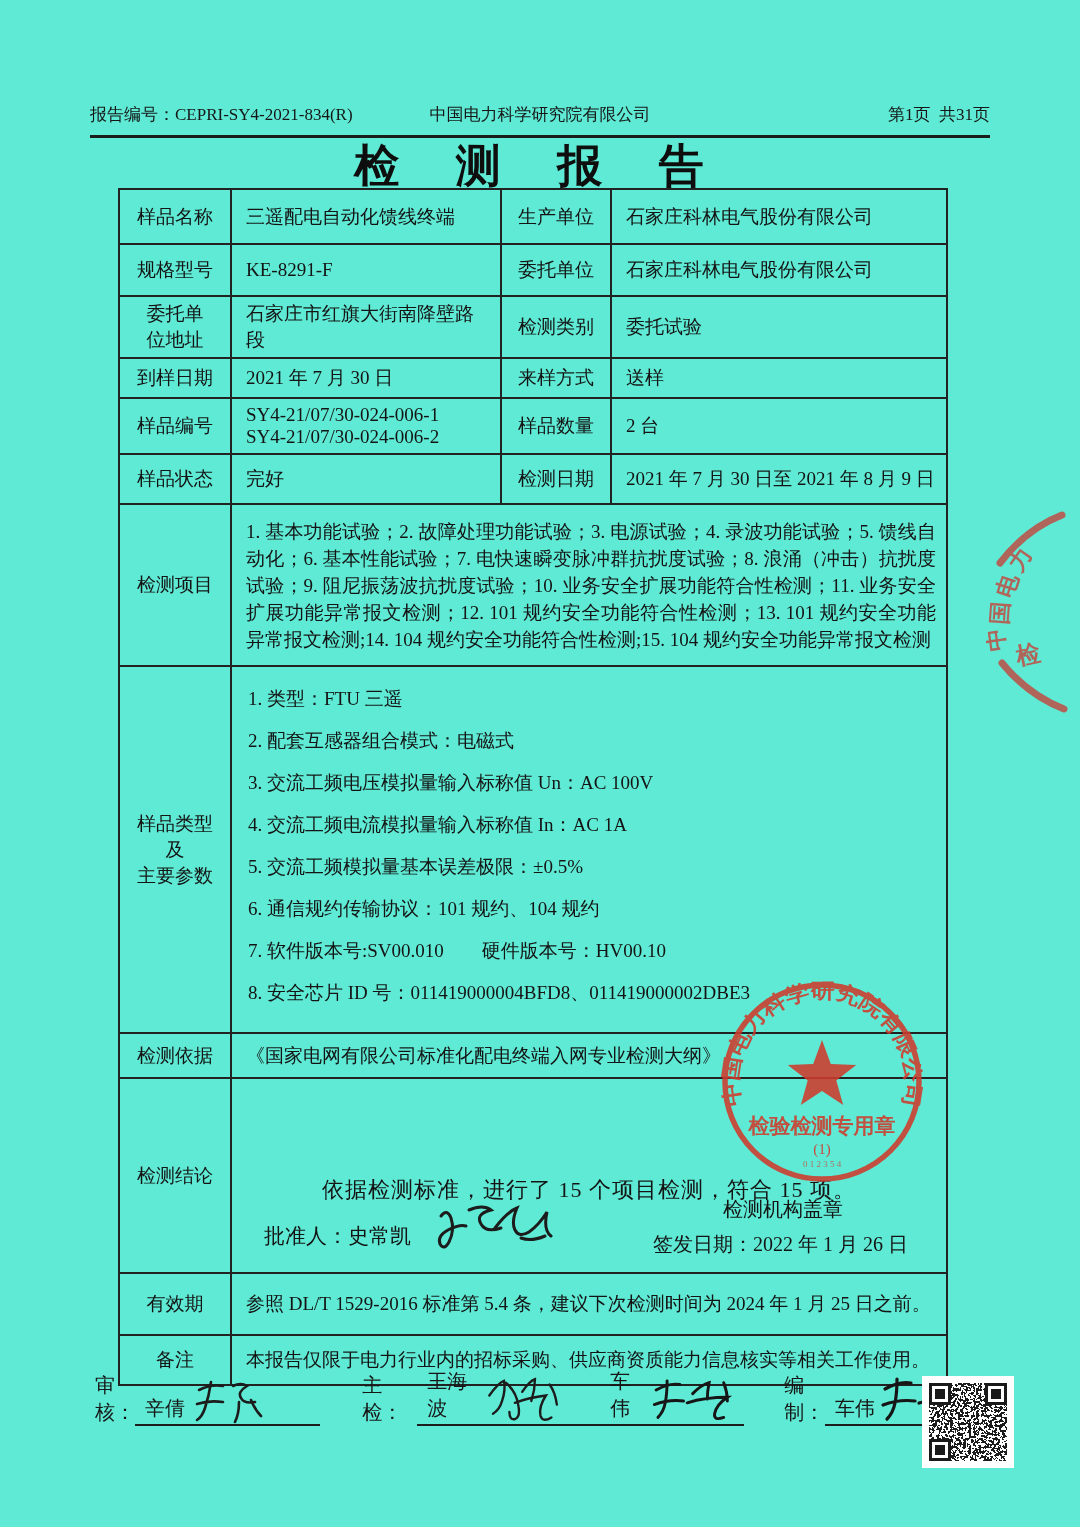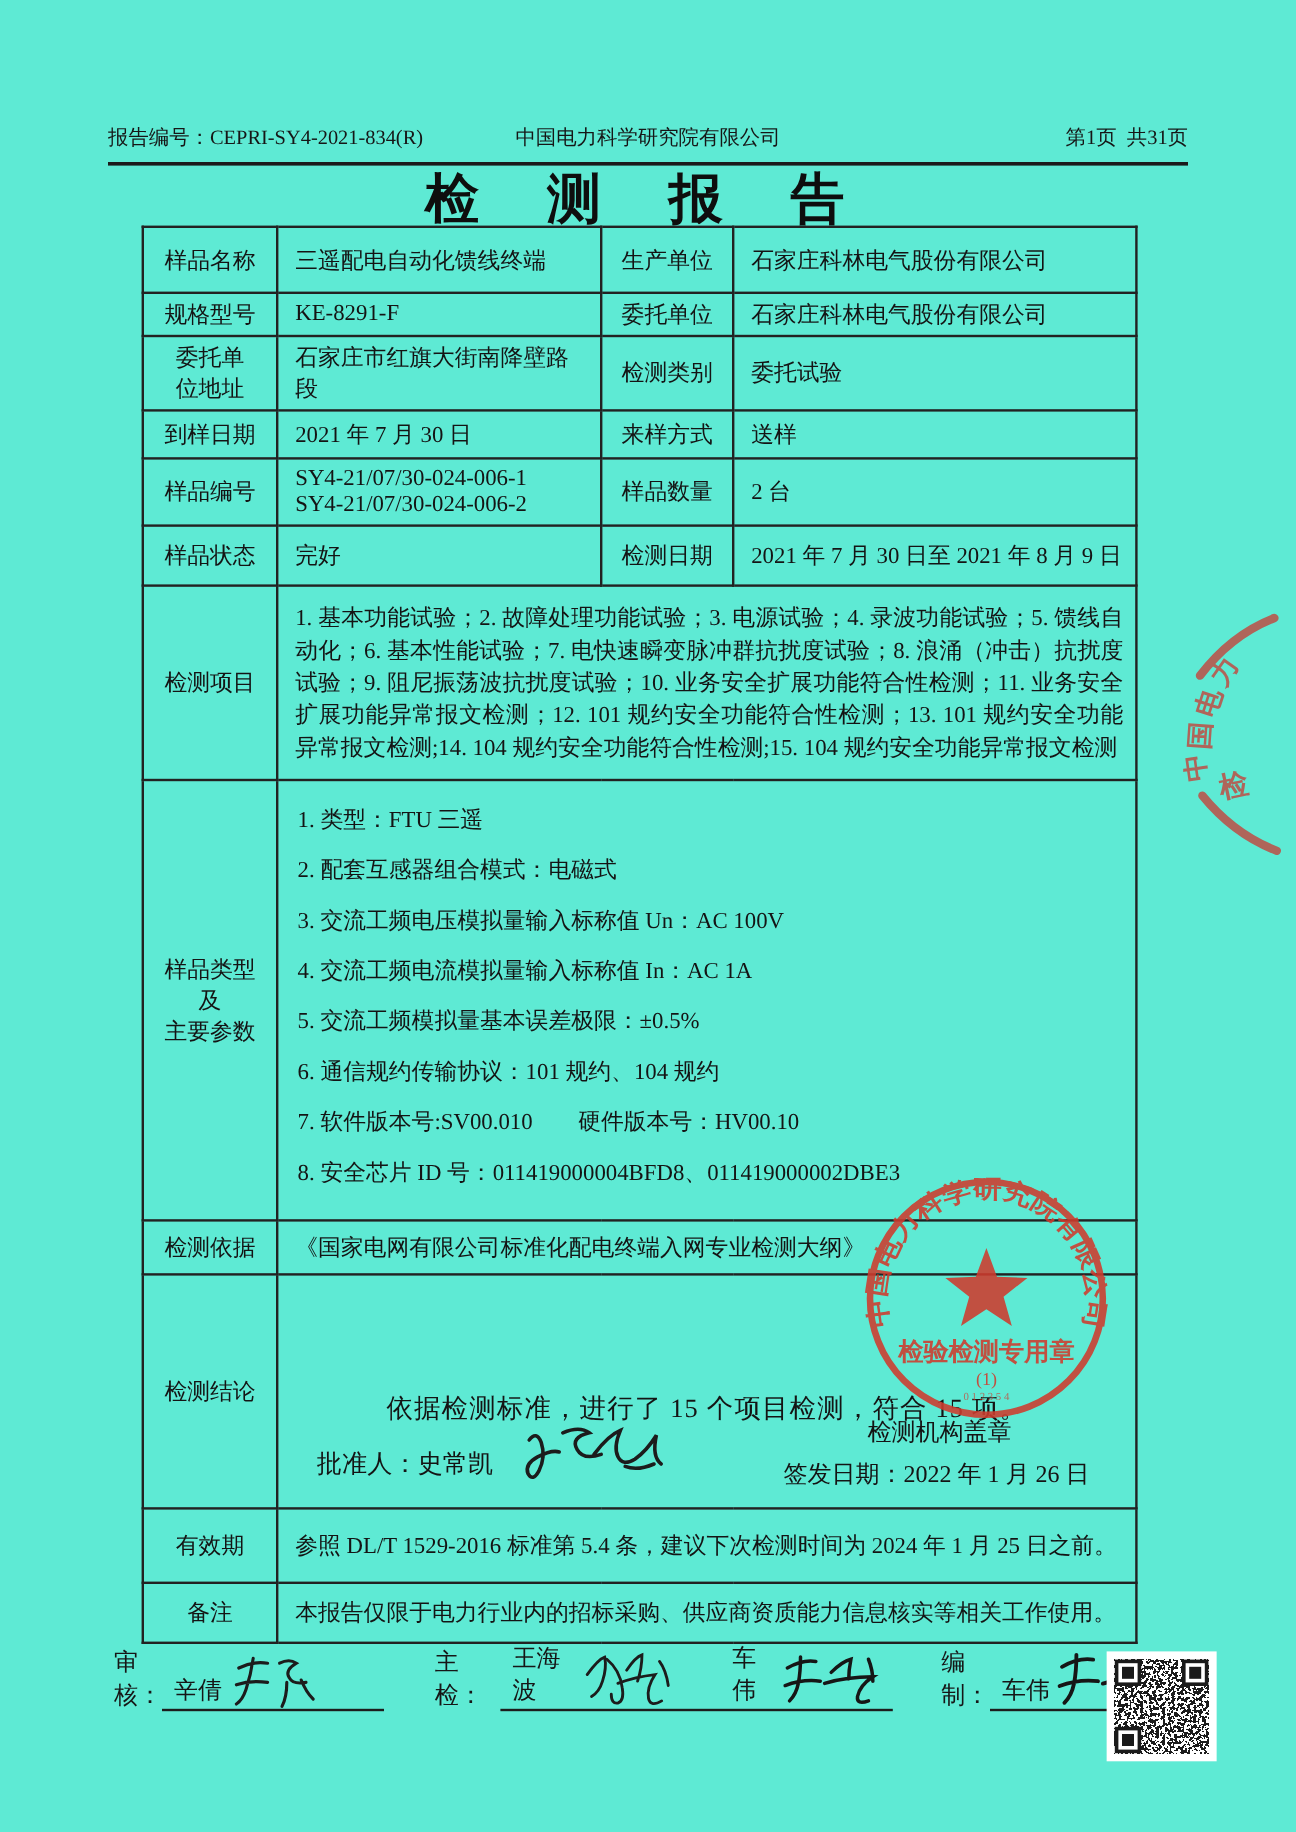--- a/index.html
+++ b/index.html
@@ -24,21 +24,21 @@
   
   table.rep {
     position:absolute; left:118px; top:188px;
     border-collapse:collapse; table-layout:fixed; width:828px;
     font-size:19px; color:#141414;
   }
   table.rep td { border:2px solid #222; vertical-align:middle; }
   td.lab { text-align:center; padding:2px 4px; }
   td.val { padding:4px 6px 4px 14px; text-align:left; }
   .prewrap { white-space:pre-line; }
-  tr.r1{height:55px} tr.r2{height:36px} tr.r3{height:58px}
+  tr.r1{height:55px} tr.r2{height:52px} tr.r3{height:58px}
   tr.r4{height:40px} tr.r5{height:56px} tr.r6{height:50px}
   tr.r7{height:162px} tr.r8{height:282px} tr.r9{height:45px}
   tr.r10{height:195px} tr.r11{height:62px} tr.r12{height:50px}
   td.items-cell { padding:8px 10px 8px 14px; line-height:27px; text-align:justify; }
   td.params-cell { padding:10px 10px 10px 16px; vertical-align:top; }
   .param-line { margin:9px 0 16px 0; }
   td.concl-cell { position:relative; padding:0;margin-left:19px; }
   .concl-text { padding-top:28px; text-align:center; font-size:22px; letter-spacing:1px; }
   .approver-row {
     position:absolute; left:32px; bottom:22px; display:flex; align-items:flex-end; font-size:21px;

